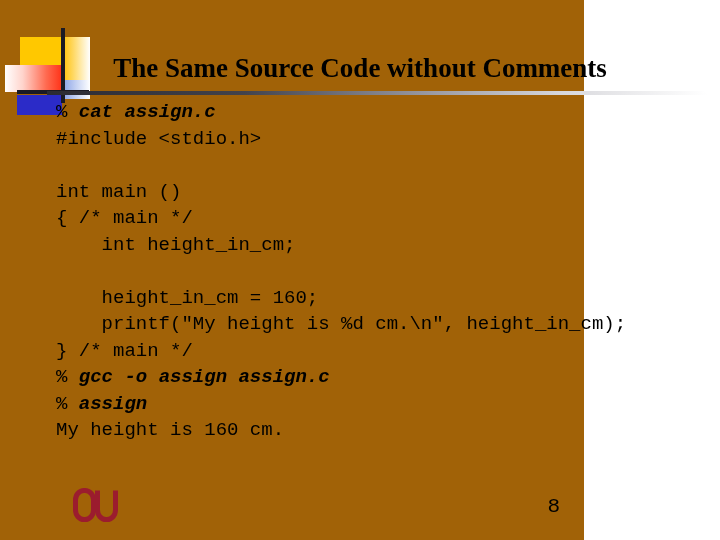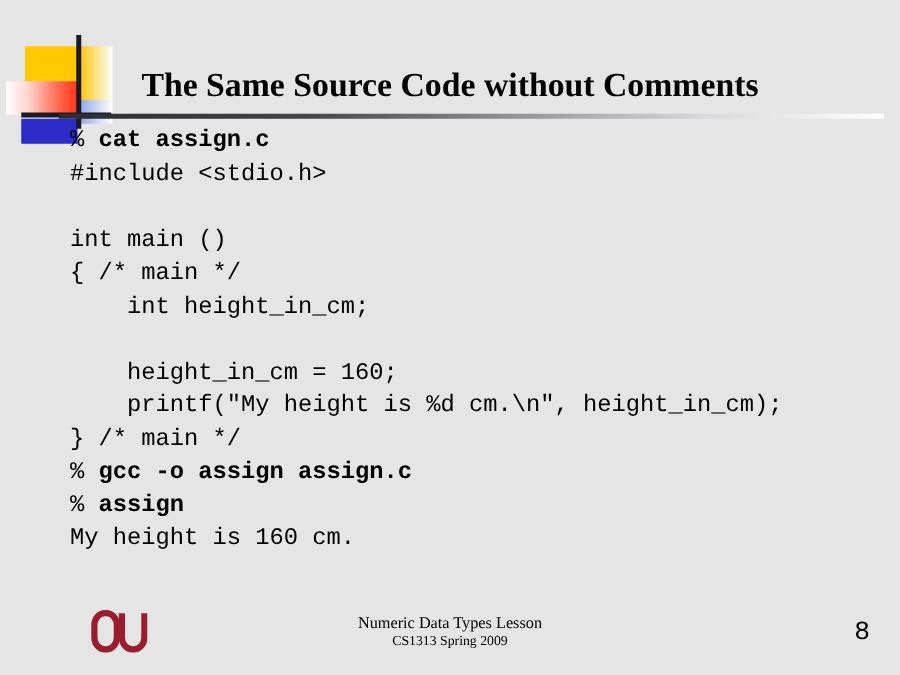--- a/index.html
+++ b/index.html
@@ -8,23 +8,23 @@
   }
   body {
     width: 720px;
     height: 540px;
     background: #ffffff;
     font-family: "Liberation Serif", serif;
     overflow: hidden;
   }
   .slide {
     position: relative;
-    width: 720px;
+    width: 584px;
     height: 540px;
-    background: #e5e5e5;
+    background: #a16207;
   }
 
   
   .deco {
     position: absolute;
     left: 16px;
     top: 28px;
     width: 70px;
     height: 75px;
   }
@@ -117,21 +117,21 @@
     left: 56px;
     top: 99px;
     width: 660px;
     font-family: "Liberation Mono", "DejaVu Sans Mono", monospace;
     font-size: 19px;
     line-height: 26.5px;
     color: #000000;
     white-space: pre;
   }
   .code .ln { display: block; height: 26.5px; }
-  .code .b { font-weight: bold; }
+  .code .b { font-weight: bold; font-style: italic; }
   .code .blank { display: block; height: 26.5px; }
 
   
   .footer-text {
     position: absolute;
     left: 0px;
     top: 490px;
     width: 720px;
     text-align: center;
     font-family: "Liberation Serif", serif;
@@ -190,20 +190,16 @@
     <svg viewBox="0 0 46 44" width="46" height="44" aria-hidden="true">
       <g fill="none" stroke="#9b1c2e" stroke-width="5">
 
         <path d="M12.5 6.5 h-0.5 a8.5 9.5 0 0 0 -8.5 9.5 v10 a8.5 9.5 0 0 0 8.5 9.5 h1 a8.5 9.5 0 0 0 8.5 -9.5 v-10 a8.5 9.5 0 0 0 -8.5 -9.5 z"></path>
 
         <path d="M25.5 6.5 v19.5 a8.5 9.5 0 0 0 8.5 9.5 h1 a8.5 9.5 0 0 0 8.5 -9.5 v-19.5"></path>
       </g>
     </svg>
   </div>
 
-  <div class="footer-text">
-    <div class="footer-line1">Numeric Data Types Lesson</div>
-    <div class="footer-line2">CS1313 Spring 2009</div>
-  </div>
 
   <div class="page-num">8</div>
 
 </div>
 
 </body></html>

